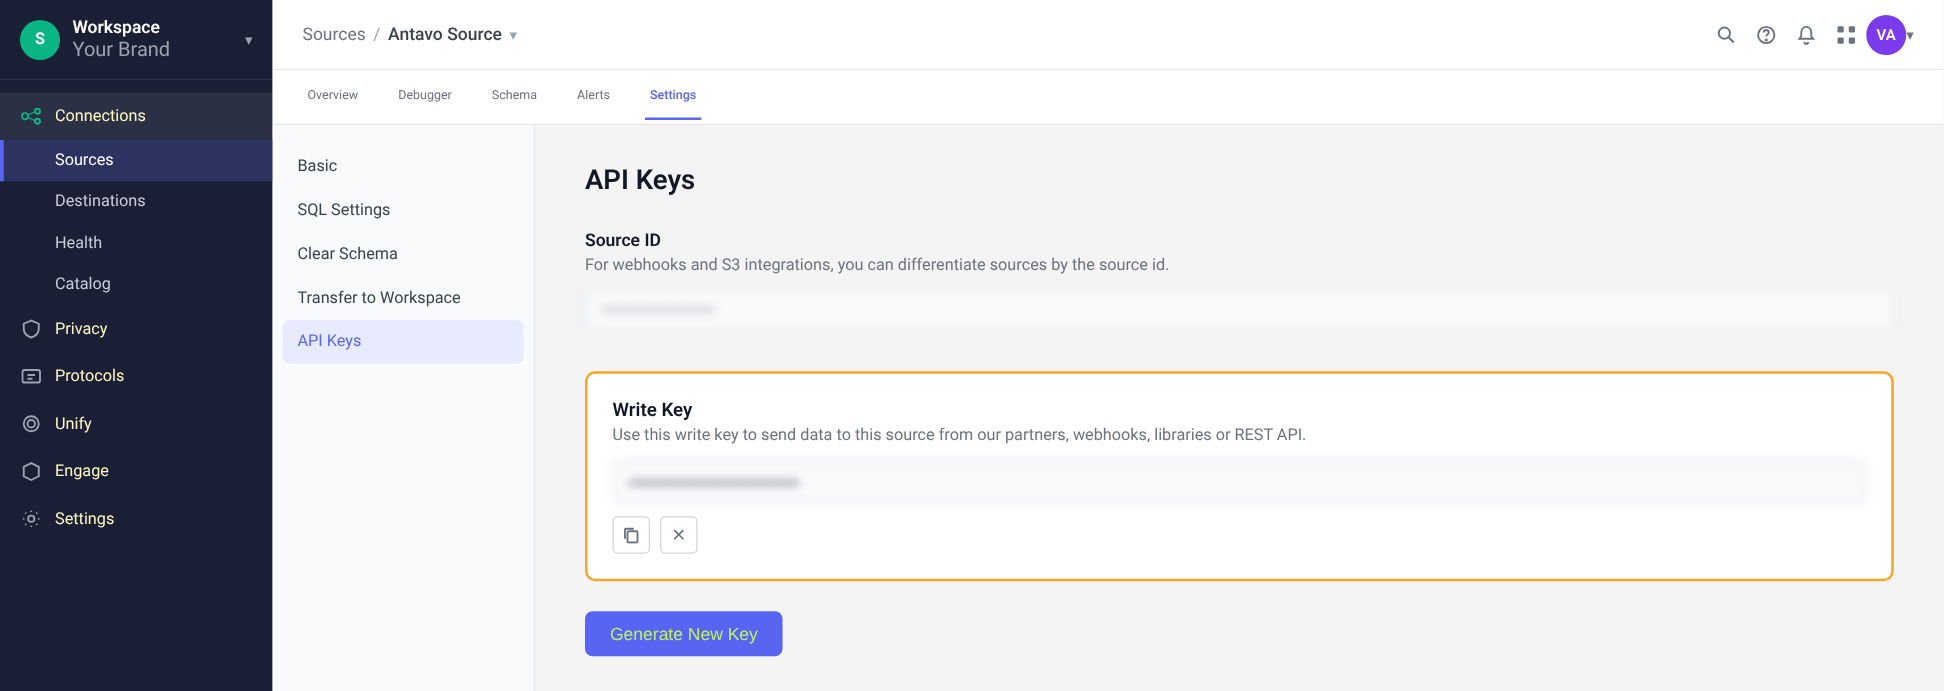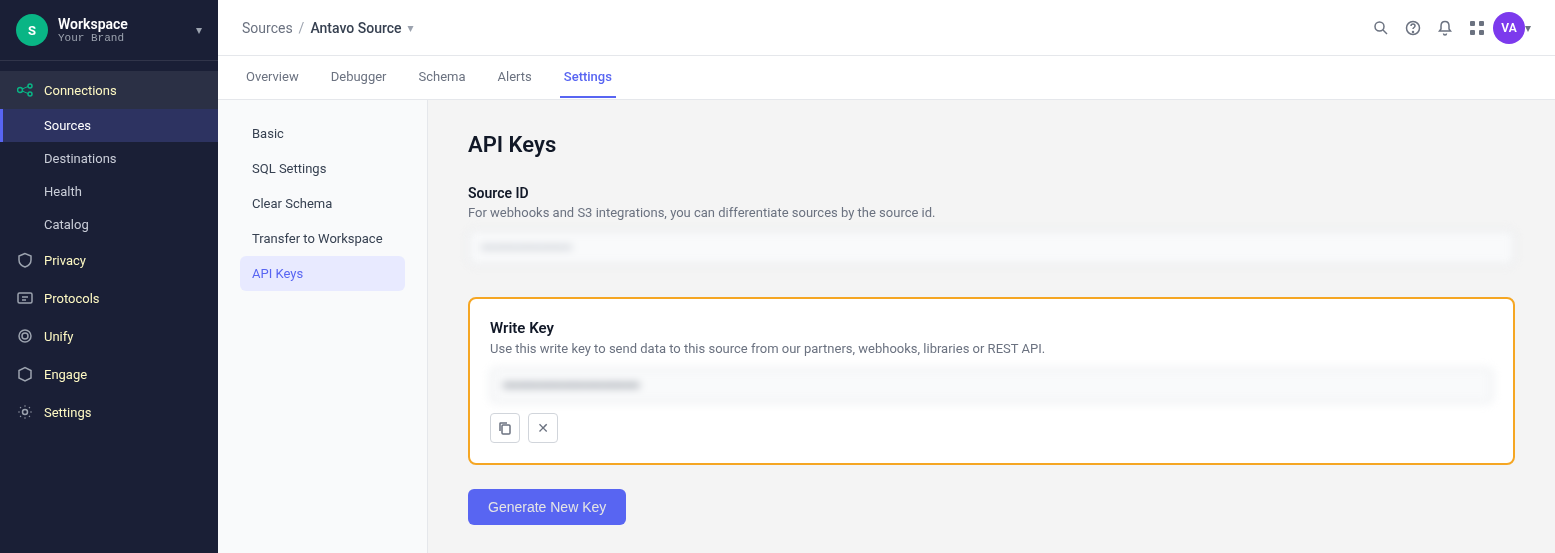--- a/index.html
+++ b/index.html
@@ -4,21 +4,21 @@
   <style>
     * { box-sizing: border-box; margin: 0; padding: 0; }
     body { font-family: -apple-system, BlinkMacSystemFont, 'Segoe UI', Roboto, sans-serif; background: #f4f4f4; display: flex; height: 553px; overflow: hidden; }
 
     
     .sidebar { width: 218px; background: #1a1f36; color: #fff; display: flex; flex-direction: column; height: 100%; flex-shrink: 0; }
     .sidebar-logo { display: flex; align-items: center; padding: 14px 16px; gap: 10px; border-bottom: 1px solid rgba(255,255,255,0.1); }
     .sidebar-logo-icon { width: 32px; height: 32px; background: #09b585; border-radius: 50%; display: flex; align-items: center; justify-content: center; color: white; font-weight: bold; font-size: 13px; }
     .sidebar-workspace { display: flex; flex-direction: column; }
     .sidebar-workspace-name { font-size: 14px; font-weight: 600; color: #fff; }
-    .sidebar-workspace-sub { font-size: 11px; color: #9ca3af; font-family: Liberation Mono, monospace; }
+    .sidebar-workspace-sub { font-size: 16px; color: #9ca3af; }
     .sidebar-chevron { margin-left: auto; color: #9ca3af; font-size: 12px; cursor: pointer; }
 
     .sidebar-nav-section { padding: 10px 0; }
     .sidebar-nav-item { display: flex; align-items: center; padding: 10px 16px; gap: 10px; cursor: pointer; color: #fef9c3; font-size: 13px; }
     .sidebar-nav-item.active-section { background: rgba(255,255,255,0.08); }
     .sidebar-nav-icon { width: 18px; height: 18px; display: flex; align-items: center; justify-content: center; color: #9ca3af; }
     .sidebar-nav-icon.green { color: #09b585; }
 
     .sidebar-sub-item { display: flex; align-items: center; padding: 9px 16px 9px 44px; cursor: pointer; color: #c9cdd8; font-size: 13px; }
     .sidebar-sub-item.active { background: #2d3361; color: #fff; border-left: 3px solid #5865f2; padding-left: 41px; }
@@ -37,25 +37,25 @@
     .header-actions { display: flex; align-items: center; }
     .header-icon-btn { width: 32px; height: 32px; border-radius: 50%; border: none; background: transparent; cursor: pointer; display: flex; align-items: center; justify-content: center; color: #6b7280; font-size: 16px; }
     .avatar { width: 32px; height: 32px; border-radius: 50%; background: #7c3aed; color: white; display: flex; align-items: center; justify-content: center; font-size: 12px; font-weight: 600; cursor: pointer; }
     .avatar-chevron { color: #6b7280; font-size: 12px; cursor: pointer; }
 
     
     .content-area { display: flex; flex: 1; overflow: hidden; background: #f4f4f4; }
 
     
     .tabs-container { background: #fff; border-bottom: 1px solid #e5e7eb; padding: 0 24px; display: flex; align-items: center; gap: 24px; height: 44px; flex-shrink: 0; }
-    .tab { padding: 12px 4px; font-size: 13px; color: #6b7280; cursor: pointer; border-bottom: 2px solid transparent; }
+    .tab { padding: 12px 4px; font-size: 10px; color: #6b7280; cursor: pointer; border-bottom: 2px solid transparent; }
     .tab.active { color: #5865f2; border-bottom: 2px solid #5865f2; font-weight: 500; }
 
     
-    .settings-nav { width: 210px; background: #f9fafb; border-right: 1px solid #e5e7eb; padding: 16px 14px; flex-shrink: 0; }
+    .settings-nav { width: 210px; background: #f9fafb; border-right: 1px solid #e5e7eb; padding: 16px 0; flex-shrink: 0; }
     .settings-nav-item { padding: 10px 20px; font-size: 13px; color: #374151; cursor: pointer; }
     .settings-nav-item.active { background: #e8eaff; color: #5865f2; border-radius: 6px; margin: 0 8px; padding: 10px 12px; }
 
     
     .settings-content { flex: 1; padding: 32px 40px; overflow-y: auto; }
     .page-title { font-size: 22px; font-weight: 600; color: #111827; margin-bottom: 28px; }
 
     .section-block { margin-bottom: 32px; }
     .section-label { font-size: 14px; font-weight: 600; color: #111827; margin-bottom: 4px; }
     .section-desc { font-size: 13px; color: #6b7280; margin-bottom: 10px; }
@@ -64,21 +64,21 @@
 
     .write-key-box { border: 2px solid #f5a623; border-radius: 8px; padding: 20px; background: #fff; margin-top: 32px; }
     .write-key-title { font-size: 15px; font-weight: 600; color: #111827; margin-bottom: 4px; }
     .write-key-desc { font-size: 13px; color: #6b7280; margin-bottom: 12px; }
 
     .write-key-input { width: 100%; padding: 9px 12px; border: 1px solid #d1d5db; border-radius: 6px; font-size: 13px; color: #9ca3af; background: #f9fafb; outline: none; margin-bottom: 10px; }
 
     .write-key-actions { display: flex; gap: 8px; }
     .icon-action-btn { width: 30px; height: 30px; border: 1px solid #d1d5db; border-radius: 4px; background: #fff; cursor: pointer; display: flex; align-items: center; justify-content: center; color: #6b7280; font-size: 14px; }
 
-    .generate-btn { background: #5865f2; color: #e5e5e5; border: none; padding: 10px 20px; border-radius: 6px; font-size: 14px; font-weight: 500; cursor: pointer; margin-top: 24px; }
+    .generate-btn { background: #5865f2; color: #bef264; border: none; padding: 10px 20px; border-radius: 6px; font-size: 14px; font-weight: 500; cursor: pointer; margin-top: 24px; }
 
     .blurred-text { filter: blur(4px); user-select: none; color: #374151; }
   </style>
 </head>
 <body>
 
 <div class="sidebar">
   <div class="sidebar-logo">
     <div class="sidebar-logo-icon">S</div>
     <div class="sidebar-workspace">

